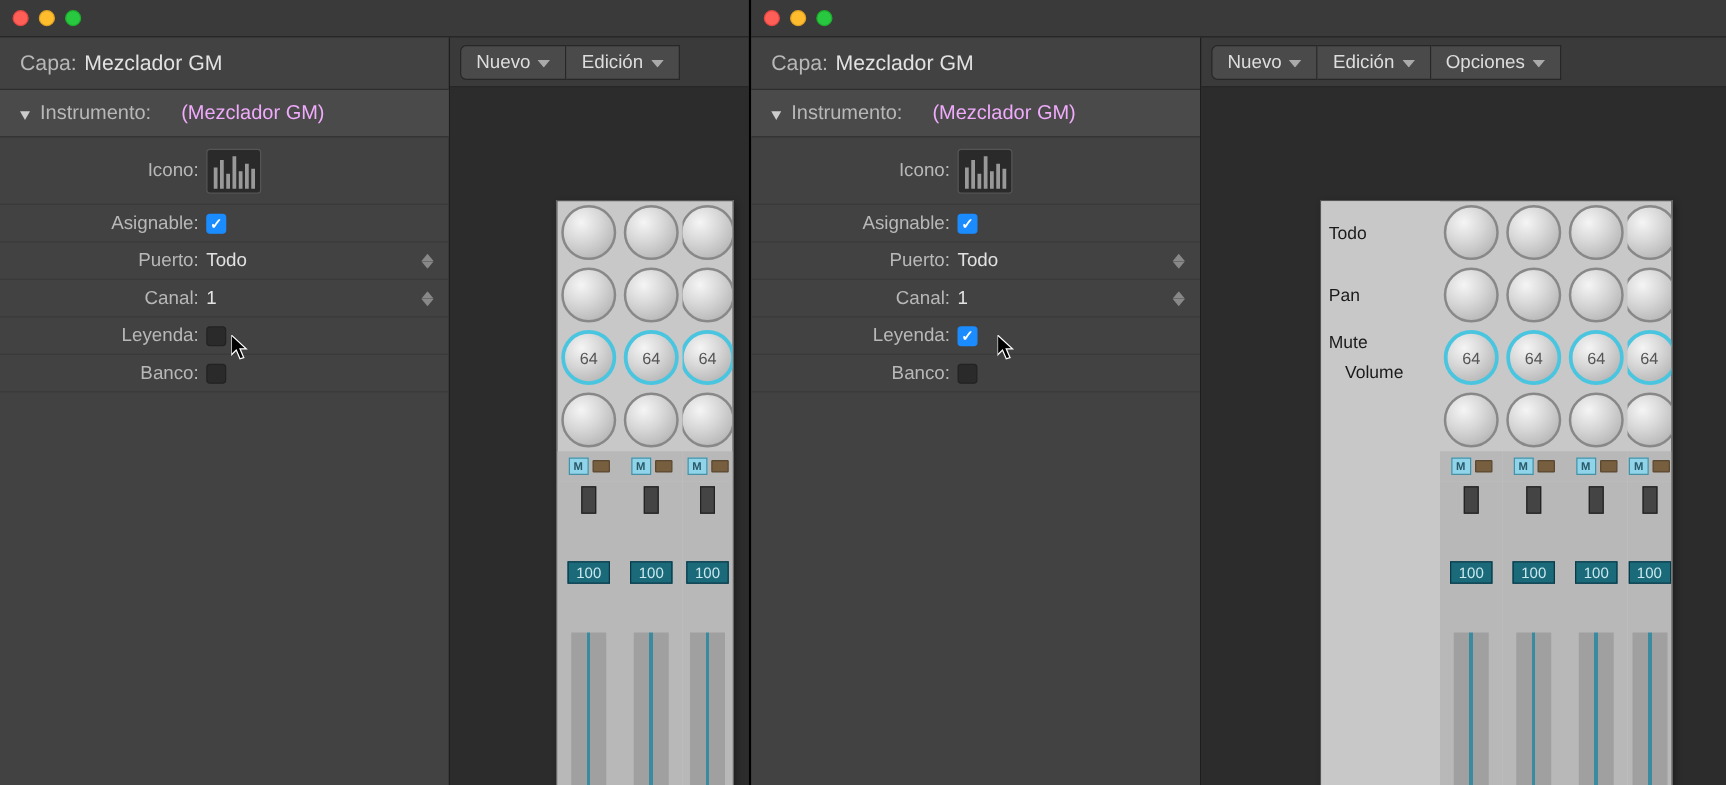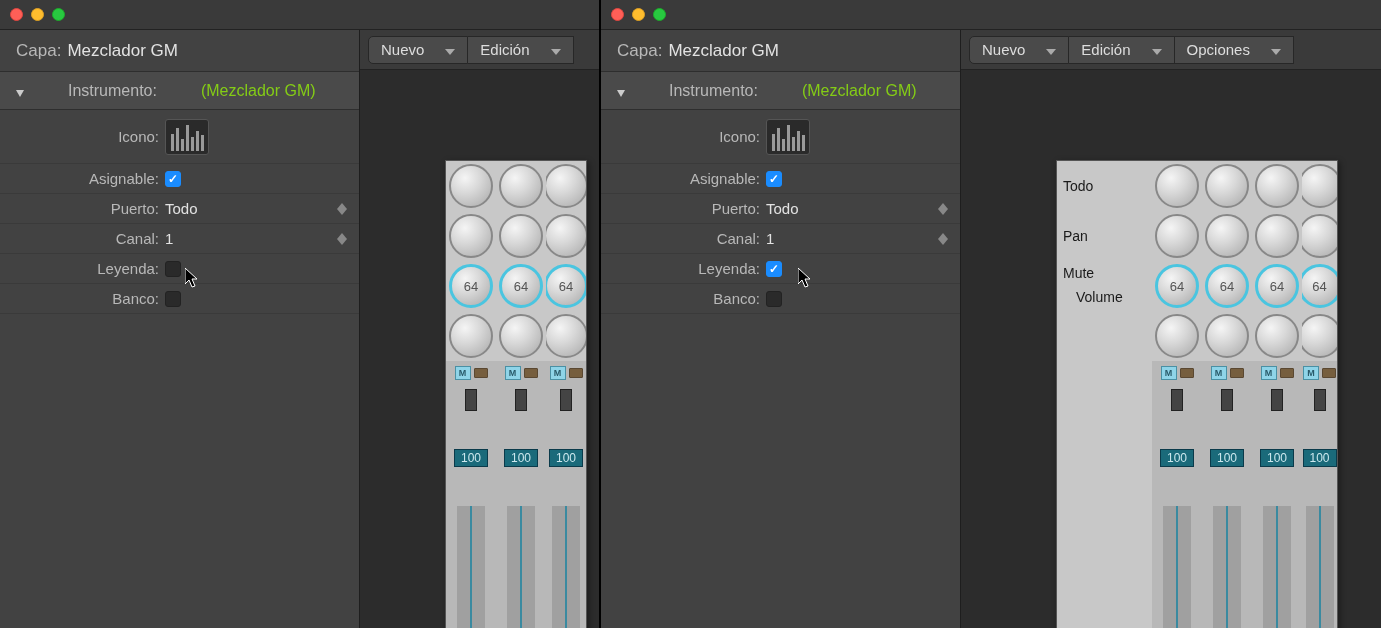--- a/index.html
+++ b/index.html
@@ -9,40 +9,40 @@
   .win-right { width: 780px; }
   .titlebar { height: 30px; background: #3a3a3a; display: flex; align-items: center; padding: 0 10px; gap: 8px; border-bottom: 1px solid #222; }
   .tl-btn { width: 13px; height: 13px; border-radius: 50%; }
   .tl-close { background: #ff5f57; border: 1px solid #e14640; }
   .tl-min   { background: #ffbd2e; border: 1px solid #dfa123; }
   .tl-max   { background: #28c940; border: 1px solid #1dad2b; }
   .body { flex: 1; display: flex; }
   .inspector { width: 360px; background: #424242; border-right: 1px solid #1e1e1e; display: flex; flex-direction: column; }
   .capa-row { height: 42px; display: flex; align-items: center; padding: 0 16px; color: #b8b8b8; font-size: 17px; border-bottom: 1px solid #2e2e2e; }
   .capa-row .val { color: #e2e2e2; margin-left: 6px; }
-  .instr-row { height: 38px; display: flex; align-items: center; padding: 0 14px; background: #4a4a4a; border-bottom: 1px solid #2e2e2e; font-size: 16px; gap: 36px; }
+  .instr-row { height: 38px; display: flex; align-items: center; padding: 0 14px; background: #4a4a4a; border-bottom: 1px solid #2e2e2e; font-size: 16px; }
   .disclosure { width: 12px; height: 12px; margin-right: 6px; }
   .disclosure svg { width: 12px; height: 12px; }
   .instr-row .lbl { color: #b8b8b8; }
-  .instr-row .val { color: #84cc16; margin-left: 8px; }
+  .instr-row .val { color: #f0abfc; margin-left: 24px; }
   .prop { height: 30px; display: flex; align-items: center; border-bottom: 1px solid #3a3a3a; font-size: 15px; }
   .prop.icon-row { height: 54px; }
   .prop .lbl { width: 165px; text-align: right; color: #b8b8b8; padding-right: 6px; }
   .prop .val { color: #e2e2e2; flex: 1; position: relative; display: flex; align-items: center; }
   .mixer-icon { width: 44px; height: 36px; background: #2a2a2a; border: 1px solid #555; border-radius: 3px; display: flex; align-items: flex-end; justify-content: center; gap: 2px; padding: 3px; }
   .mixer-icon span { width: 3px; background: #999; }
   .checkbox { width: 16px; height: 16px; border-radius: 3px; background: #2a2a2a; border: 1px solid #222; display: flex; align-items: center; justify-content: center; }
   .checkbox.checked { background: #1a8cff; border-color: #1a8cff; }
   .checkbox.checked::after { content: "✓"; color: #fff; font-size: 12px; font-weight: bold; }
   .stepper { position: absolute; right: 12px; display: flex; flex-direction: column; }
   .stepper svg { width: 10px; height: 6px; }
   .cursor { position: absolute; width: 16px; height: 22px; pointer-events: none; z-index: 10; }
   .canvas { flex: 1; background: #2c2c2c; display: flex; flex-direction: column; position: relative; overflow: hidden; }
   .toolbar { height: 40px; background: #3a3a3a; border-bottom: 1px solid #222; display: flex; align-items: center; padding: 0 8px; gap: 0; }
-  .tbtn { height: 28px; background: #4a4a4a; color: #ddd; font-size: 15px; display: flex; align-items: center; padding: 0 12px; border: 1px solid #272727; gap: 21px; }
+  .tbtn { height: 28px; background: #4a4a4a; color: #ddd; font-size: 15px; display: flex; align-items: center; padding: 0 12px; border: 1px solid #272727; gap: 6px; }
   .tbtn:first-child { border-radius: 5px 0 0 5px; }
   .tbtn + .tbtn { border-left: none; }
   .tbtn .chev svg { width: 10px; height: 6px; }
   .editor { flex: 1; position: relative; }
   .mixer-panel { position: absolute; background: #c8c8c8; border: 1px solid #555; box-shadow: 2px 2px 6px rgba(0,0,0,.4); display: flex; }
   .win-left .mixer-panel { top: 90px; left: 85px; }
   .win-right .mixer-panel { top: 90px; left: 95px; }
   .legend-col { width: 80px; display: flex; flex-direction: column; background: #c8c8c8; }
   .legend-row { display: flex; align-items: center; padding-left: 6px; color: #1a1a1a; font-size: 14px; }
   .knob-legend { height: 50px; }

